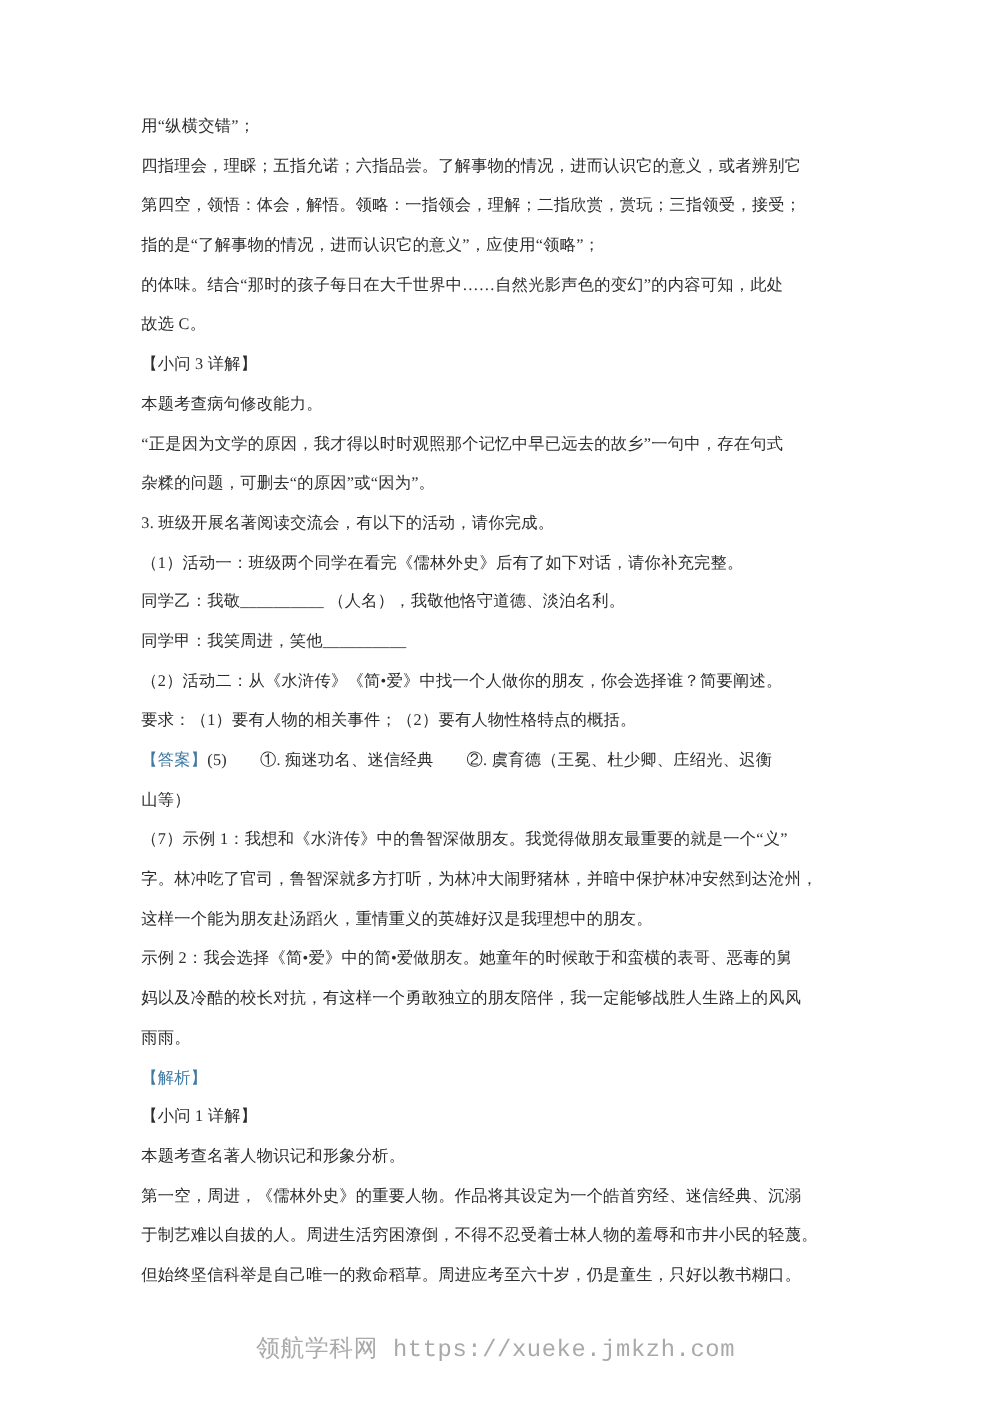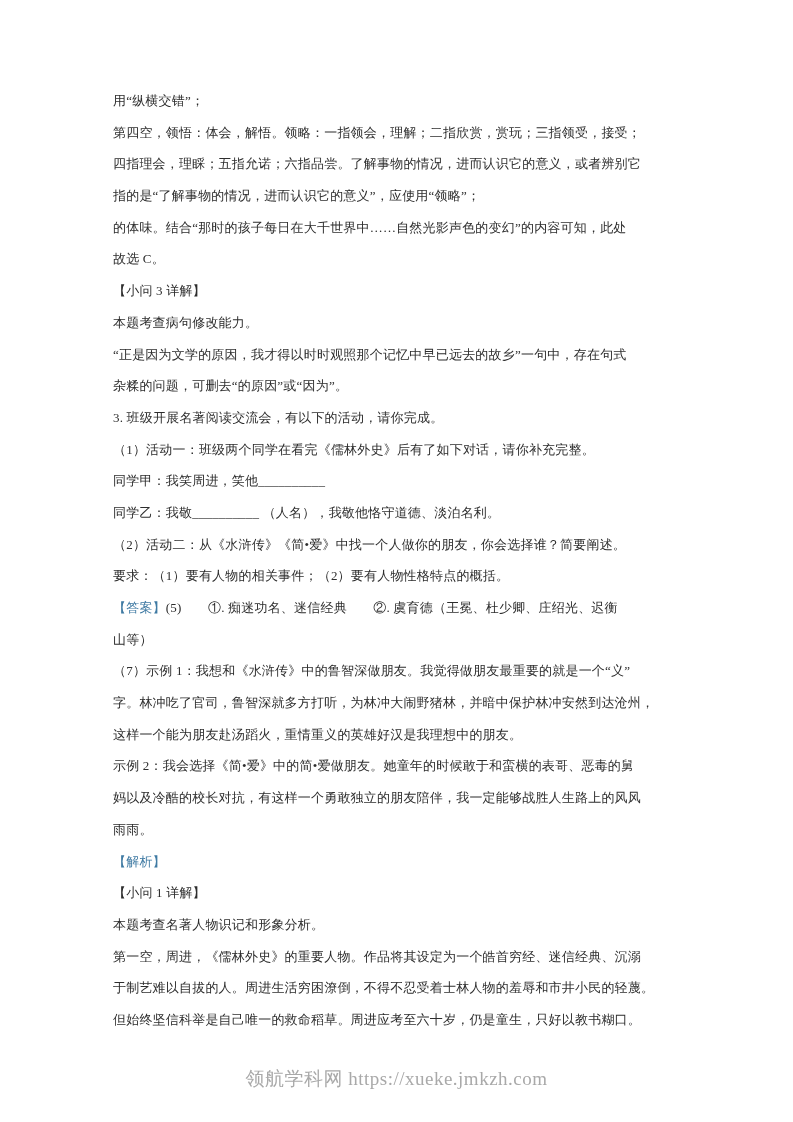--- a/index.html
+++ b/index.html
@@ -38,42 +38,42 @@
   }
   .watermark {
     position: absolute;
     top: 1066px;
     left: 0;
     width: 100%;
     text-align: center;
     font-size: 19px;
     letter-spacing: 0.5px;
     color: var(--muted, #a9a9a9);
-    font-family: Liberation Serif, serif;
+    font-family: Liberation Mono, monospace;
   }
 </style>
 </head>
 <body>
 
 <div class="page">
   <div class="content">
     <div class="line">用“纵横交错”；</div>
+    <div class="line">四指理会，理睬；五指允诺；六指品尝。了解事物的情况，进而认识它的意义，或者辨别它</div>
     <div class="line">第四空，领悟：体会，解悟。领略：一指领会，理解；二指欣赏，赏玩；三指领受，接受；</div>
-    <div class="line">四指理会，理睬；五指允诺；六指品尝。了解事物的情况，进而认识它的意义，或者辨别它</div>
     <div class="line">指的是“了解事物的情况，进而认识它的意义”，应使用“领略”；</div>
     <div class="line">的体味。结合“那时的孩子每日在大千世界中……自然光影声色的变幻”的内容可知，此处</div>
     <div class="line">故选 C。</div>
     <div class="line">【小问 3 详解】</div>
     <div class="line">本题考查病句修改能力。</div>
     <div class="line">“正是因为文学的原因，我才得以时时观照那个记忆中早已远去的故乡”一句中，存在句式</div>
     <div class="line">杂糅的问题，可删去“的原因”或“因为”。</div>
     <div class="line">3. 班级开展名著阅读交流会，有以下的活动，请你完成。</div>
     <div class="line">（1）活动一：班级两个同学在看完《儒林外史》后有了如下对话，请你补充完整。</div>
+    <div class="line">同学乙：我敬__________ （人名），我敬他恪守道德、淡泊名利。</div>
     <div class="line">同学甲：我笑周进，笑他__________</div>
-    <div class="line">同学乙：我敬__________ （人名），我敬他恪守道德、淡泊名利。</div>
     <div class="line">（2）活动二：从《水浒传》《简•爱》中找一个人做你的朋友，你会选择谁？简要阐述。</div>
     <div class="line">要求：（1）要有人物的相关事件；（2）要有人物性格特点的概括。</div>
     <div class="line"><span class="accent">【答案】</span><span>(5)　　①. 痴迷功名、迷信经典　　②. 虞育德（王冕、杜少卿、庄绍光、迟衡</span></div>
     <div class="line">山等）</div>
     <div class="line">（7）示例 1：我想和《水浒传》中的鲁智深做朋友。我觉得做朋友最重要的就是一个“义”</div>
     <div class="line">字。林冲吃了官司，鲁智深就多方打听，为林冲大闹野猪林，并暗中保护林冲安然到达沧州，</div>
     <div class="line">这样一个能为朋友赴汤蹈火，重情重义的英雄好汉是我理想中的朋友。</div>
     <div class="line">示例 2：我会选择《简•爱》中的简•爱做朋友。她童年的时候敢于和蛮横的表哥、恶毒的舅</div>
     <div class="line">妈以及冷酷的校长对抗，有这样一个勇敢独立的朋友陪伴，我一定能够战胜人生路上的风风</div>
     <div class="line">雨雨。</div>

